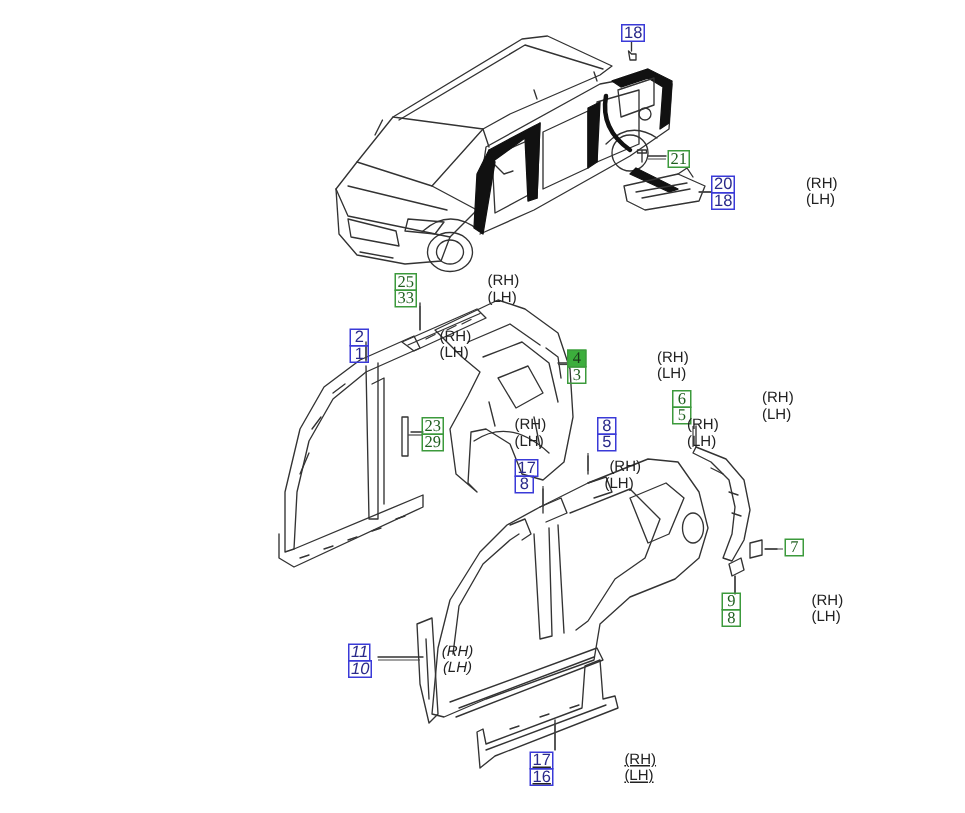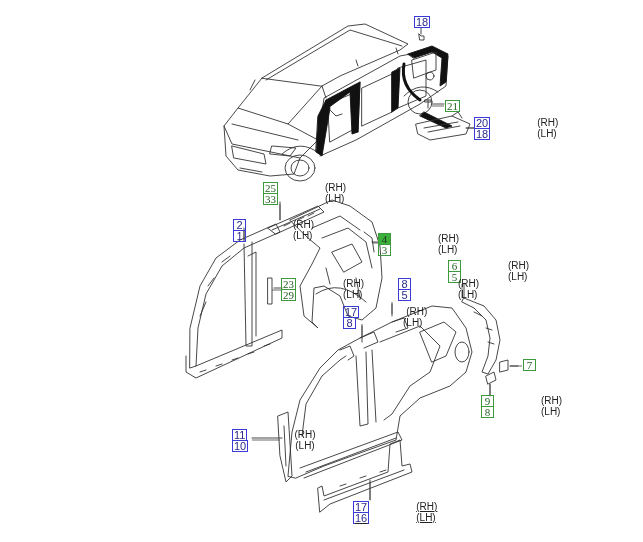--- a/index.html
+++ b/index.html
@@ -297,21 +297,21 @@
     <div class="row">
         <span class="num">9</span>
         <span class="side">(RH)</span>
       </div>
     <div class="row">
         <span class="num">8</span>
         <span class="side">(LH)</span>
       </div>
   </div>
 
-  <div class="callout blue" style="left:232px;top:413px;">
+  <div class="callout blue" style="left:232px;top:413px;font-style:italic;">
     <div class="row">
         <span class="num">11</span>
         <span class="side">(RH)</span>
       </div>
     <div class="row">
         <span class="num">10</span>
         <span class="side">(LH)</span>
       </div>
   </div>
 

